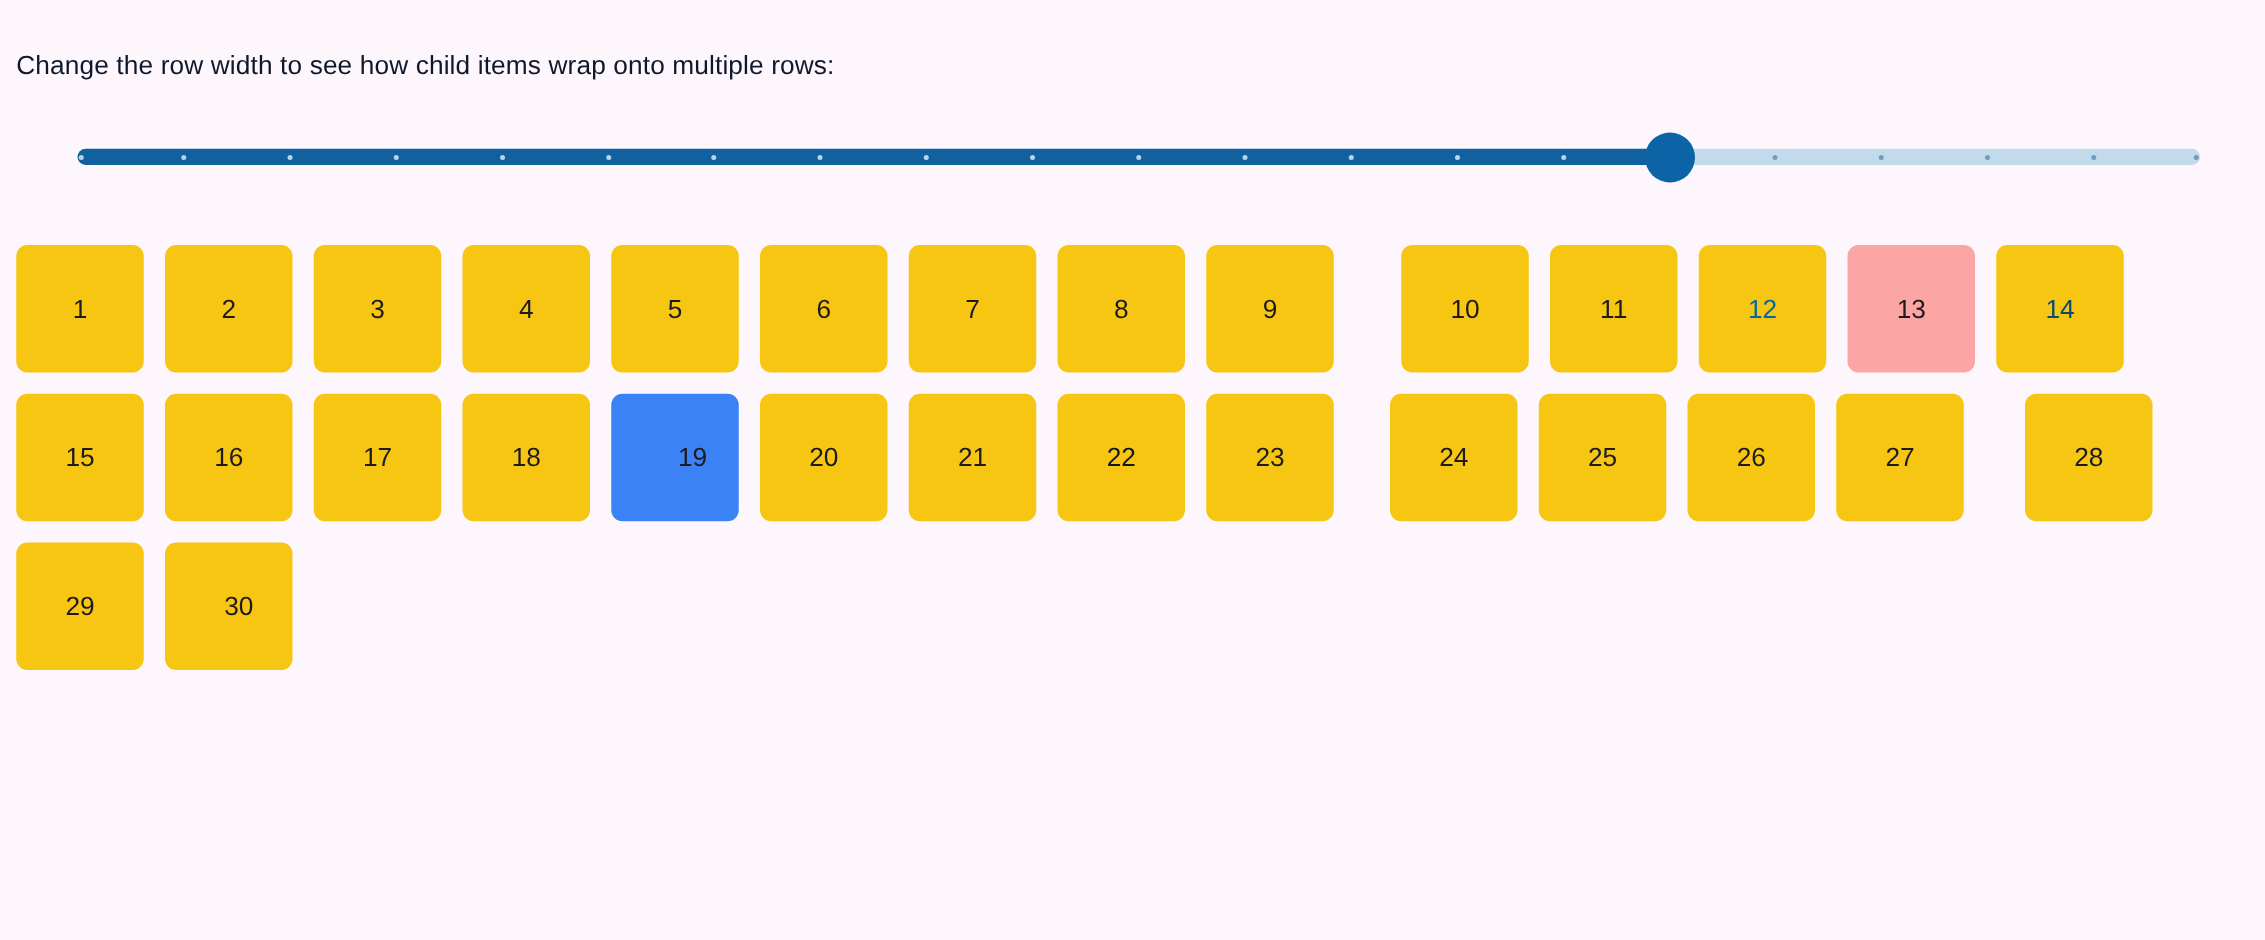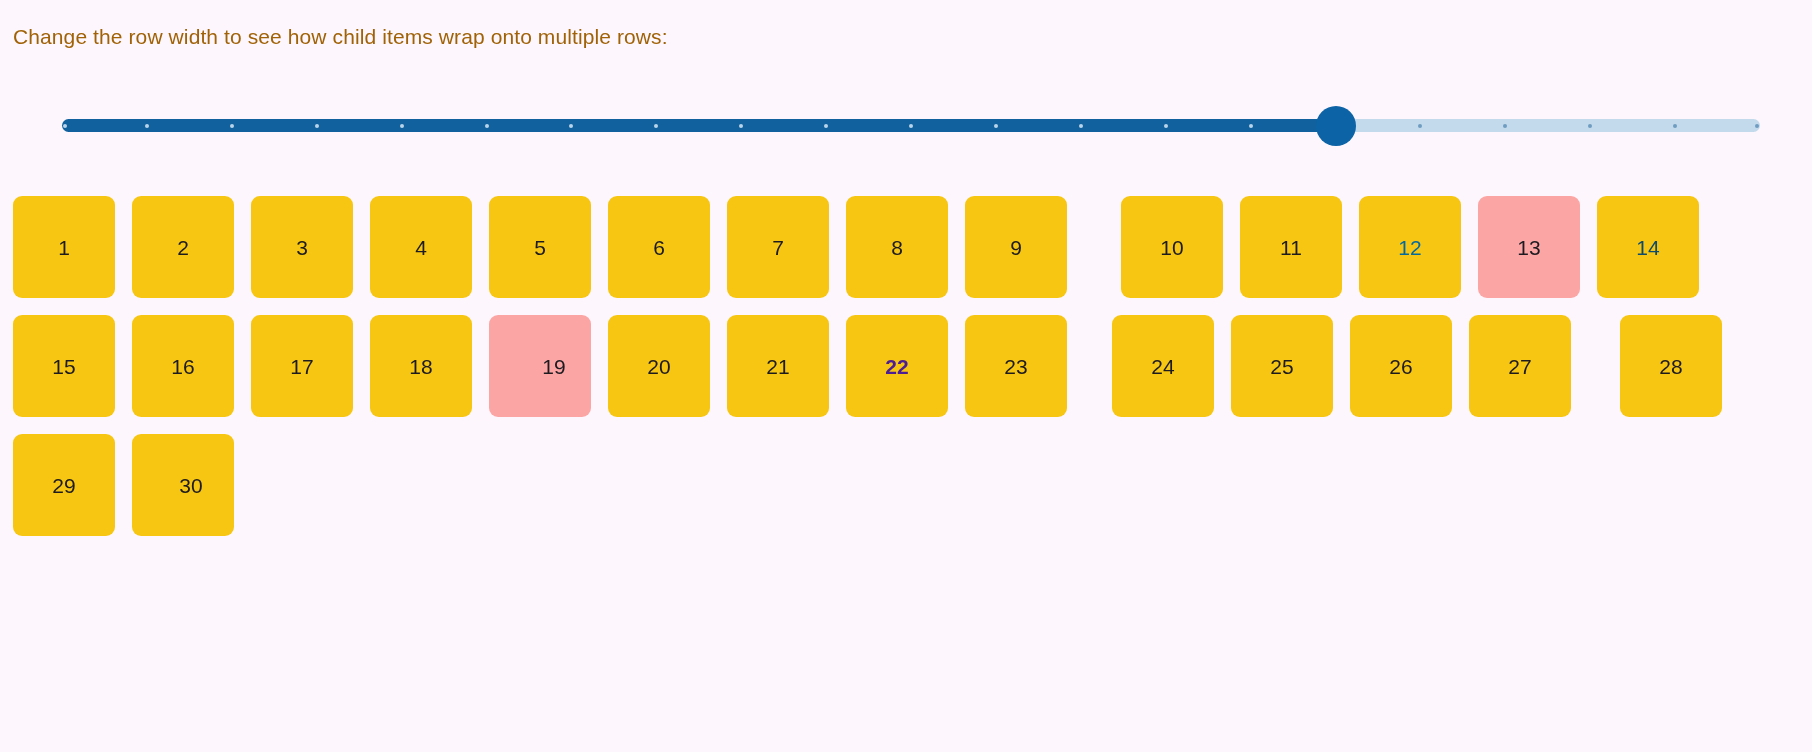--- a/index.html
+++ b/index.html
@@ -12,24 +12,24 @@
     background: #fdf7fd;
     font-family: "Liberation Sans", sans-serif;
     overflow: hidden;
     position: relative;
   }
 
   
   #instruction-text {
     position: absolute;
     left: 13px;
-    top: 24px;
+    top: 40px;
     font-size: 21px;
     line-height: 26px;
-    color: #a16207;
+    color: #0f172a;
     letter-spacing: 0.1px;
     white-space: nowrap;
   }
 
   
   #slider-wrap {
     position: absolute;
     left: 0;
     top: 98px;
     width: 1812px;
@@ -162,24 +162,24 @@
     <div class="tile" style="background: rgb(247, 198, 18); color: rgb(29, 27, 32);">9</div>
     <div class="tile" style="background: rgb(247, 198, 18); color: rgb(29, 27, 32); margin-left: 37px;">10</div>
     <div class="tile" style="background: rgb(247, 198, 18); color: rgb(29, 27, 32);">11</div>
     <div class="tile" style="background: rgb(247, 198, 18); color: #0369a1;">12</div>
     <div class="tile" style="background: #fca5a5; color: rgb(29, 27, 32);">13</div>
     <div class="tile" style="background: rgb(247, 198, 18); color: #0c4a6e;">14</div>
     <div class="tile" style="background: rgb(247, 198, 18); color: rgb(29, 27, 32);">15</div>
     <div class="tile" style="background: rgb(247, 198, 18); color: rgb(29, 27, 32);">16</div>
     <div class="tile" style="background: rgb(247, 198, 18); color: rgb(29, 27, 32);">17</div>
     <div class="tile" style="background: rgb(247, 198, 18); color: rgb(29, 27, 32);">18</div>
-    <div class="tile" style="background: #fca5a5; color: rgb(29, 27, 32); padding-left: 28px;">19</div>
+    <div class="tile" style="background: #3b82f6; color: rgb(29, 27, 32); padding-left: 28px;">19</div>
     <div class="tile" style="background: rgb(247, 198, 18); color: rgb(29, 27, 32);">20</div>
     <div class="tile" style="background: rgb(247, 198, 18); color: rgb(29, 27, 32);">21</div>
-    <div class="tile" style="background: rgb(247, 198, 18); color: #4c1d95; font-weight: bold;">22</div>
+    <div class="tile" style="background: rgb(247, 198, 18); color: #0f172a;">22</div>
     <div class="tile" style="background: rgb(247, 198, 18); color: rgb(29, 27, 32);">23</div>
     <div class="tile" style="background: rgb(247, 198, 18); color: rgb(29, 27, 32); margin-left: 28px;">24</div>
     <div class="tile" style="background: rgb(247, 198, 18); color: rgb(29, 27, 32);">25</div>
     <div class="tile" style="background: rgb(247, 198, 18); color: rgb(29, 27, 32);">26</div>
     <div class="tile" style="background: rgb(247, 198, 18); color: rgb(29, 27, 32);">27</div>
     <div class="tile" style="background: rgb(247, 198, 18); color: rgb(29, 27, 32); margin-left: 32px;">28</div>
     <div class="tile" style="background: rgb(247, 198, 18); color: rgb(29, 27, 32);">29</div>
     <div class="tile" style="background: rgb(247, 198, 18); color: rgb(29, 27, 32); padding-left: 16px;">30</div>
   </div>
 

